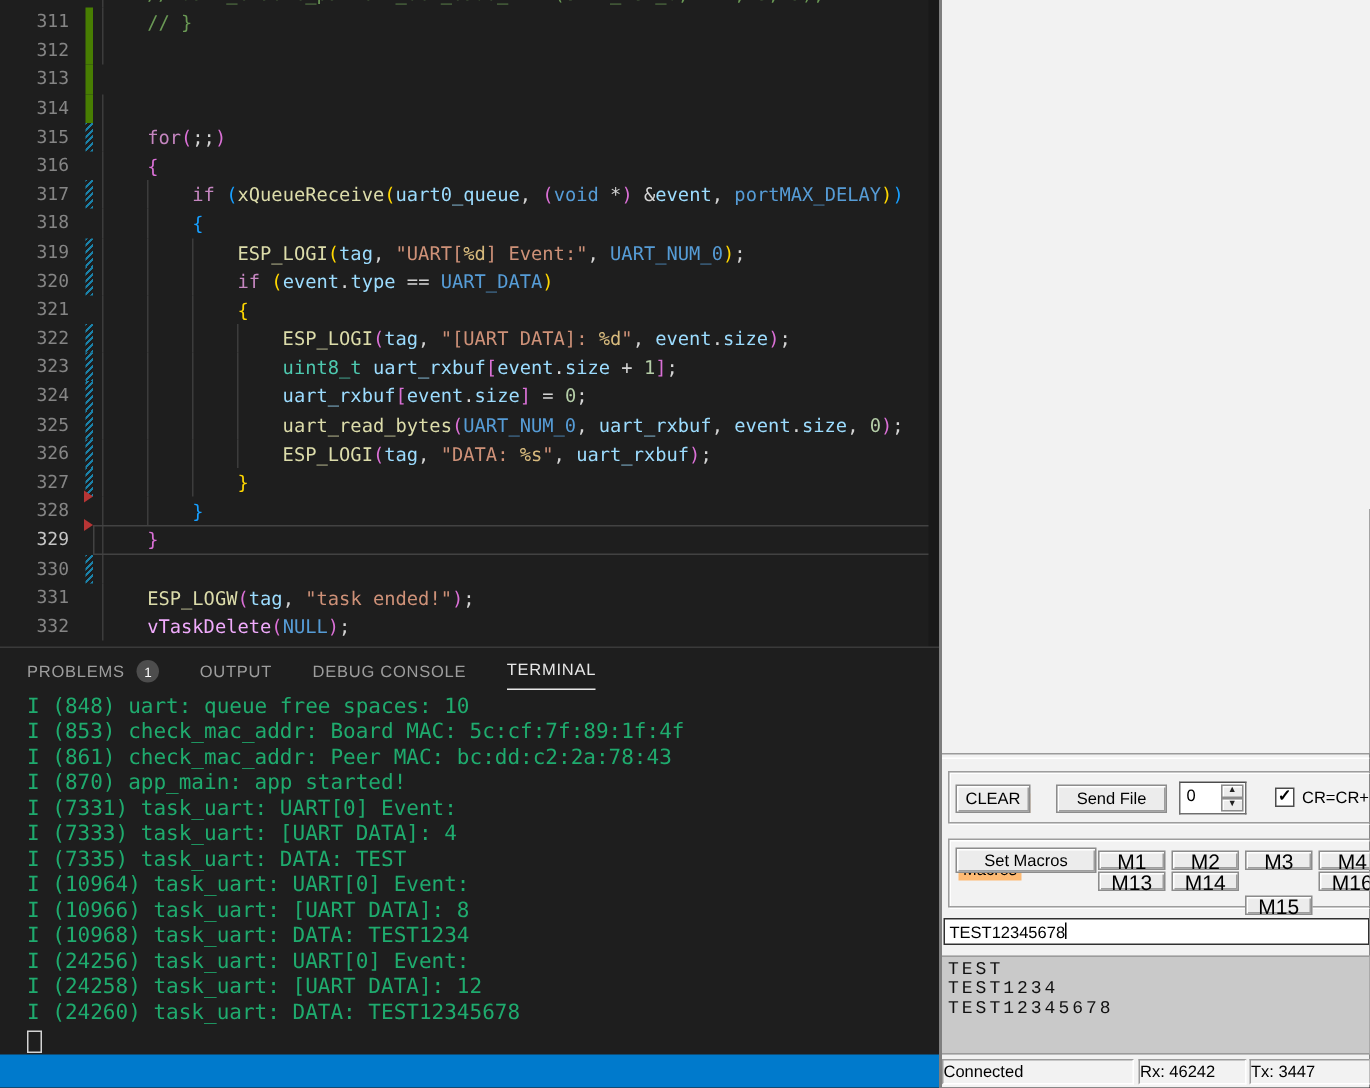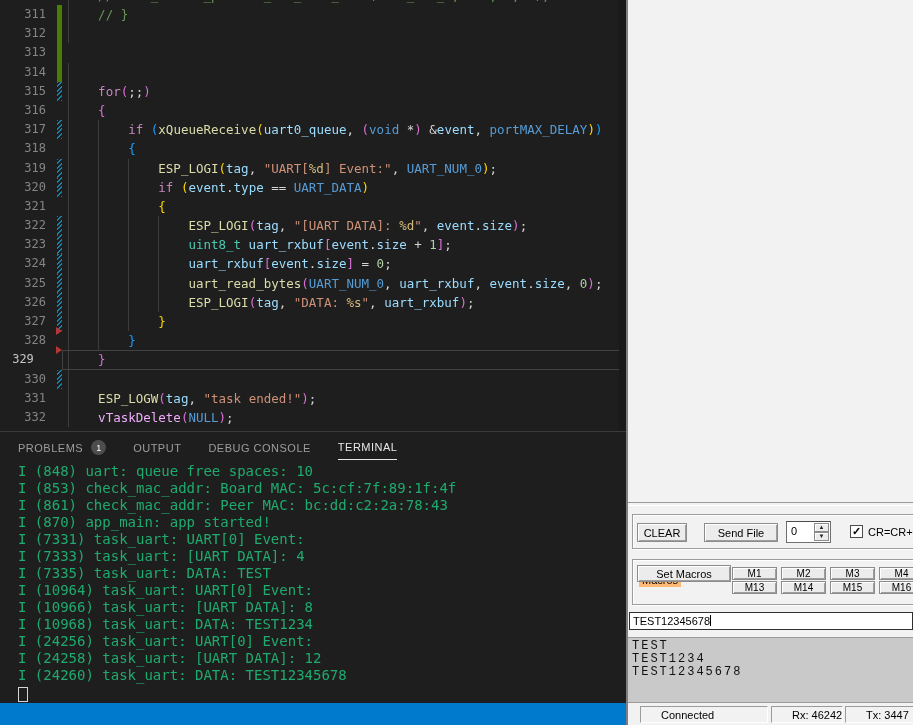--- a/index.html
+++ b/index.html
@@ -9,21 +9,21 @@
     -webkit-font-smoothing:antialiased;
   }
   
   .editor{
     position:absolute;top:0;left:0;width:626px;height:431px;overflow:hidden;
     font-family:"DejaVu Sans Mono",monospace;font-size:12.5px;line-height:19.2px;
   }
   #code-lines{margin-top:-14.2px;}
   .cl{position:relative;height:19.2px;white-space:pre;color:#d4d4d4;}
   .cl .ln{position:absolute;left:0;top:0;width:46px;text-align:right;color:#858585;font-size:12px;}
-  .cl.cur .ln{color:#c6c6c6;text-align:center;}
+  .cl.cur .ln{color:#c6c6c6;}
   .cl .mark{position:absolute;left:57px;width:5px;top:0;bottom:0;}
   .cl .mark.a{background:#487e02;}
   .cl .mark.m{background:repeating-linear-gradient(-45deg,#1b81a8 0px,#1b81a8 1.4px,rgba(0,0,0,0) 1.4px,rgba(0,0,0,0) 3.2px);}
   .cl .del{position:absolute;left:56px;top:-4.5px;width:0;height:0;border:4px solid transparent;border-left:6px solid #b73535;}
   .cl .txt{position:absolute;left:68px;top:0;}
   .cl .gd{position:absolute;top:0;height:19.2px;width:1px;background:#3c3c3c;}
   .cl.cur::after{content:"";position:absolute;left:62px;right:3px;top:0;bottom:0;border:1px solid #424242;pointer-events:none;}
   .scrollstrip{position:absolute;top:0;left:619px;width:7px;height:703px;background:#191919;}
 
   .panel{position:absolute;top:431px;left:0;width:626px;height:272px;background:#1e1e1e;border-top:1px solid #3a3a3a;box-sizing:border-box;}
@@ -53,30 +53,30 @@
   .spin{position:absolute;left:158px;top:521px;width:45px;height:22px;background:#fff;
     border:1px solid #6f6f6f;border-top-color:#4c4c4c;box-sizing:border-box;}
   .spinval{position:absolute;left:4px;top:3px;}
   .spinbtns{position:absolute;right:1px;top:1px;bottom:1px;width:15px;display:flex;flex-direction:column;}
   .sb{flex:1;background:#ececec;border:1px solid #8c8c8c;box-shadow:inset 1px 1px 0 #fff;
     font-size:6px;line-height:7px;text-align:center;color:#222;cursor:pointer;}
   .chk{position:absolute;left:222px;top:525px;display:flex;align-items:center;gap:5px;white-space:nowrap;cursor:pointer;}
   .chkbox{width:13px;height:13px;box-sizing:border-box;background:#fff;border:1px solid #4c4c4c;
     font-size:11px;line-height:11px;text-align:center;font-weight:bold;}
   #btn-setmacros{left:9px;top:565px;width:94px;height:17px;}
-  .mbtn{width:45px;height:13px;font-size:10px;line-height:10px;}
+  .mbtn{width:45px;height:13px;font-size:14px;line-height:10px;}
   .txinput{position:absolute;left:1px;top:612px;width:284px;height:18px;box-sizing:border-box;
     background:#fff;border:1px solid #303030;padding:2px 0 0 3px;white-space:nowrap;overflow:hidden;cursor:text;}
   .caret{display:inline-block;width:1px;height:11px;background:#000;vertical-align:-1px;}
   .sout{position:absolute;left:0;top:637px;width:287px;height:66px;box-sizing:border-box;
     background:#c9c9c9;border-top:1px solid #9b9b9b;border-bottom:1px solid #9b9b9b;
     font-family:"Liberation Mono",monospace;font-size:12px;letter-spacing:2px;line-height:13px;
     padding:2px 0 0 4px;color:#111;overflow:hidden;}
   .scell{position:absolute;top:706px;height:17px;box-sizing:border-box;background:#f2f2f2;
-    border:1px solid #9b9b9b;border-right-color:#fff;border-bottom-color:#fff;padding:2px 0 0 20px;overflow:hidden;white-space:nowrap;margin-left:12px;}
+    border:1px solid #9b9b9b;border-right-color:#fff;border-bottom-color:#fff;padding:2px 0 0 0;overflow:hidden;white-space:nowrap;}
   #sc1{left:0;width:128px;} #sc2{left:131px;width:72px;} #sc3{left:205px;width:84px;}
 </style>
 </head>
 <body>
 
 <div>
   <div class="editor">
     <div id="code-lines">
         <div class="cl"><span class="ln">310</span><span class="txt"><span class="gd" style="left: 0ch;"></span><span style="color: rgb(106, 153, 85);">    // uart_enable_pattern_det_baud_intr(UART_NUM_0, '+', 3, 9);</span></span></div>
         <div class="cl"><span class="ln">311</span><div class="mark a"></div><span class="txt"><span class="gd" style="left: 0ch;"></span><span style="color: rgb(106, 153, 85);">    // }</span></span></div>
@@ -152,21 +152,21 @@
     <span class="glabel">Macros</span>
   </div>
   <button class="wbtn" id="btn-setmacros">Set Macros</button>
   <div id="macro-buttons">
       <button class="wbtn mbtn" style="left: 104px; top: 567px;">M1</button>
       <button class="wbtn mbtn" style="left: 153px; top: 567px;">M2</button>
       <button class="wbtn mbtn" style="left: 202px; top: 567px;">M3</button>
       <button class="wbtn mbtn" style="left: 251px; top: 567px;">M4</button>
       <button class="wbtn mbtn" style="left: 104px; top: 581px;">M13</button>
       <button class="wbtn mbtn" style="left: 153px; top: 581px;">M14</button>
-      <button class="wbtn mbtn" style="left: 202px; top: 581px;">M15</button>
+      <button class="wbtn mbtn" style="left: 202px; top: 597px;">M15</button>
       <button class="wbtn mbtn" style="left: 251px; top: 581px;">M16</button>
     </div>
 
   <div class="txinput">
     <span>TEST12345678</span><span class="caret"></span>
   </div>
 
   <div class="sout" id="sent-history">
       <div>TEST</div>
       <div>TEST1234</div>

